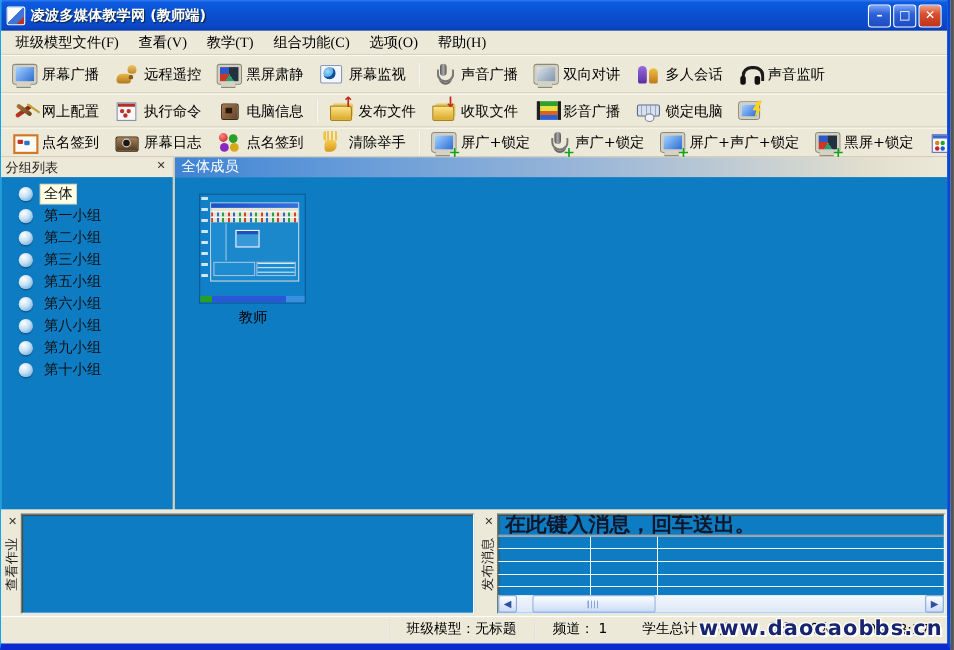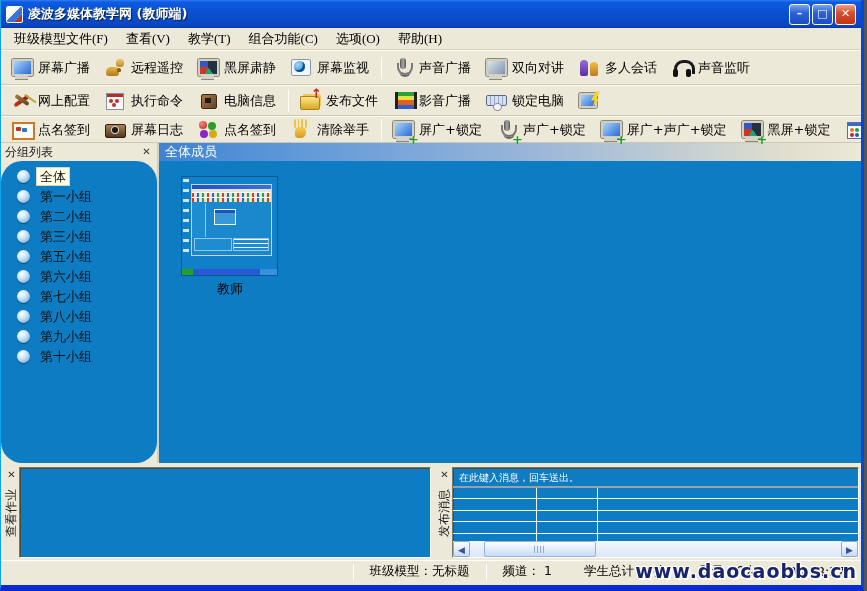--- a/index.html
+++ b/index.html
@@ -99,21 +99,21 @@
   .ic-gridwin::before{content:"";position:absolute;left:2px;top:3px;width:17px;height:15px;background:#F6F8FC;border:1px solid #66A;
     box-shadow:inset 0 3px 0 #3868D0;}
   .ic-gridwin::after{content:"";position:absolute;left:5px;top:9px;width:4px;height:4px;border-radius:50%;background:#E08018;
     box-shadow:5px 0 0 #28A028,0 5px 0 #C02828,5px 5px 0 #2858C8;}
   
   .bodyrow{display:flex;height:320px;}
   .sidebar{width:158px;display:flex;flex-direction:column;border-right:2px solid #D4D0BC;background:#ECE9D8;}
   .panel-cap{height:18px;display:flex;align-items:center;font-size:12px;padding:0 4px;color:#222;background:#ECE9D8;}
   .panel-cap .cap-t{flex:1;}
   .xsm{width:13px;height:13px;font-size:10px;line-height:11px;text-align:center;color:#333;font-weight:bold;}
-  .group-list{flex:1;background:#0E7CC2;padding-top:5px;overflow:hidden;border-radius:21px;}
+  .group-list{flex:1;background:#0E7CC2;padding-top:5px;overflow:hidden;}
   .gitem{display:flex;align-items:center;height:20px;padding-left:16px;gap:7px;}
   .ball{width:13px;height:13px;border-radius:50%;flex:none;
     background:radial-gradient(circle at 35% 28%,#FFFFFF,#C4E0F4 45%,#6FA8D8 85%,#4C86BE);box-shadow:0 1px 1px rgba(0,0,30,.4);}
   .glb{font-size:13px;color:#101010;padding:0 3px;line-height:17px;}
   .gitem.sel .glb{background:#FFFFE8;box-shadow:0 0 0 1px #D8D4B8;}
   .main{flex:1;display:flex;flex-direction:column;min-width:0;}
   .main-cap{height:18px;line-height:18px;font-size:13px;color:#fff;padding-left:6px;
     background:linear-gradient(90deg,#3F83D2 0%,#5E97D8 18%,#9DB8D8 55%,#E2DFCE 90%,#ECE9D8 100%);}
   .workspace{flex:1;background:#0E7CC2;position:relative;}
   
@@ -137,21 +137,21 @@
   .bottom{height:97px;background:#ECE9D8;display:flex;padding:4px 2px 2px 2px;gap:5px;}
   .bpanel{display:flex;}
   .bp-left{width:428px;}
   .bp-right{flex:1;}
   .gutter{width:16px;position:relative;flex:none;}
   .gutter .xsm{position:absolute;top:2px;left:2px;}
   .vlabel{position:absolute;top:50%;left:50%;transform:translate(-50%,-50%) rotate(-90deg);white-space:nowrap;
     font-size:12px;color:#222;}
   .bcontent{flex:1;background:#0E7CC2;border:1px solid;border-color:#7A7A6A #FFF #FFF #7A7A6A;
     box-shadow:inset 1px 1px 0 #4A4A40;display:flex;flex-direction:column;min-width:0;}
-  .msg-input{height:20px;line-height:19px;color:#ffffff;font-weight:normal;font-size:10px;padding-left:6px;
+  .msg-input{height:20px;line-height:19px;color:#0f172a;font-weight:bold;font-size:19px;padding-left:6px;
     border-bottom:2px solid #9AA0A8;white-space:nowrap;overflow:hidden;}
   .msg-grid{flex:1;
     background-image:
       repeating-linear-gradient(180deg,rgba(0,0,0,0) 0 10.5px,#F4F8FC 10.5px 11.5px),
       linear-gradient(90deg,rgba(0,0,0,0) 0 83px,#F4F8FC 83px 84px,rgba(0,0,0,0) 84px 144px,#F4F8FC 144px 145px,rgba(0,0,0,0) 145px);}
   .hscroll{height:16px;background:linear-gradient(180deg,#F4F7FC,#DCE7F6);display:flex;align-items:stretch;}
   .sarrow{width:17px;text-align:center;font-size:9px;line-height:16px;color:#3050A0;
     background:linear-gradient(180deg,#FDFEFF,#C9DBF7);border:1px solid #8AA8D8;border-radius:2px;}
   .strack{flex:1;position:relative;}
   .sthumb{position:absolute;left:14px;top:0;width:112px;height:100%;border:1px solid #95B3E0;border-radius:2px;
@@ -245,20 +245,24 @@
     <div class="tbtn">
         <span class="ticon ic-chip"></span>
         <span class="tlb">电脑信息</span>
       </div>
     <div class="tsep"></div>
     <div class="tbtn">
         <span class="ticon ic-folder ic-folder-out"></span>
         <span class="tlb">发布文件</span>
       </div>
     <div class="tbtn">
+        <span class="ticon ic-folder ic-folder-in"></span>
+        <span class="tlb">收取文件</span>
+      </div>
+    <div class="tbtn">
         <span class="ticon ic-film"></span>
         <span class="tlb">影音广播</span>
       </div>
     <div class="tbtn">
         <span class="ticon ic-kbd"></span>
         <span class="tlb">锁定电脑</span>
       </div>
     <div class="tbtn">
         <span class="ticon ic-flash"></span>
       </div>
@@ -334,24 +338,20 @@
             <span class="ball"></span>
             <span class="glb">第三小组</span>
           </div>
         <div class="gitem">
             <span class="ball"></span>
             <span class="glb">第五小组</span>
           </div>
         <div class="gitem">
             <span class="ball"></span>
             <span class="glb">第六小组</span>
-          </div>
-        <div class="gitem">
-            <span class="ball"></span>
-            <span class="glb">第七小组</span>
           </div>
         <div class="gitem">
             <span class="ball"></span>
             <span class="glb">第八小组</span>
           </div>
         <div class="gitem">
             <span class="ball"></span>
             <span class="glb">第九小组</span>
           </div>
         <div class="gitem">

